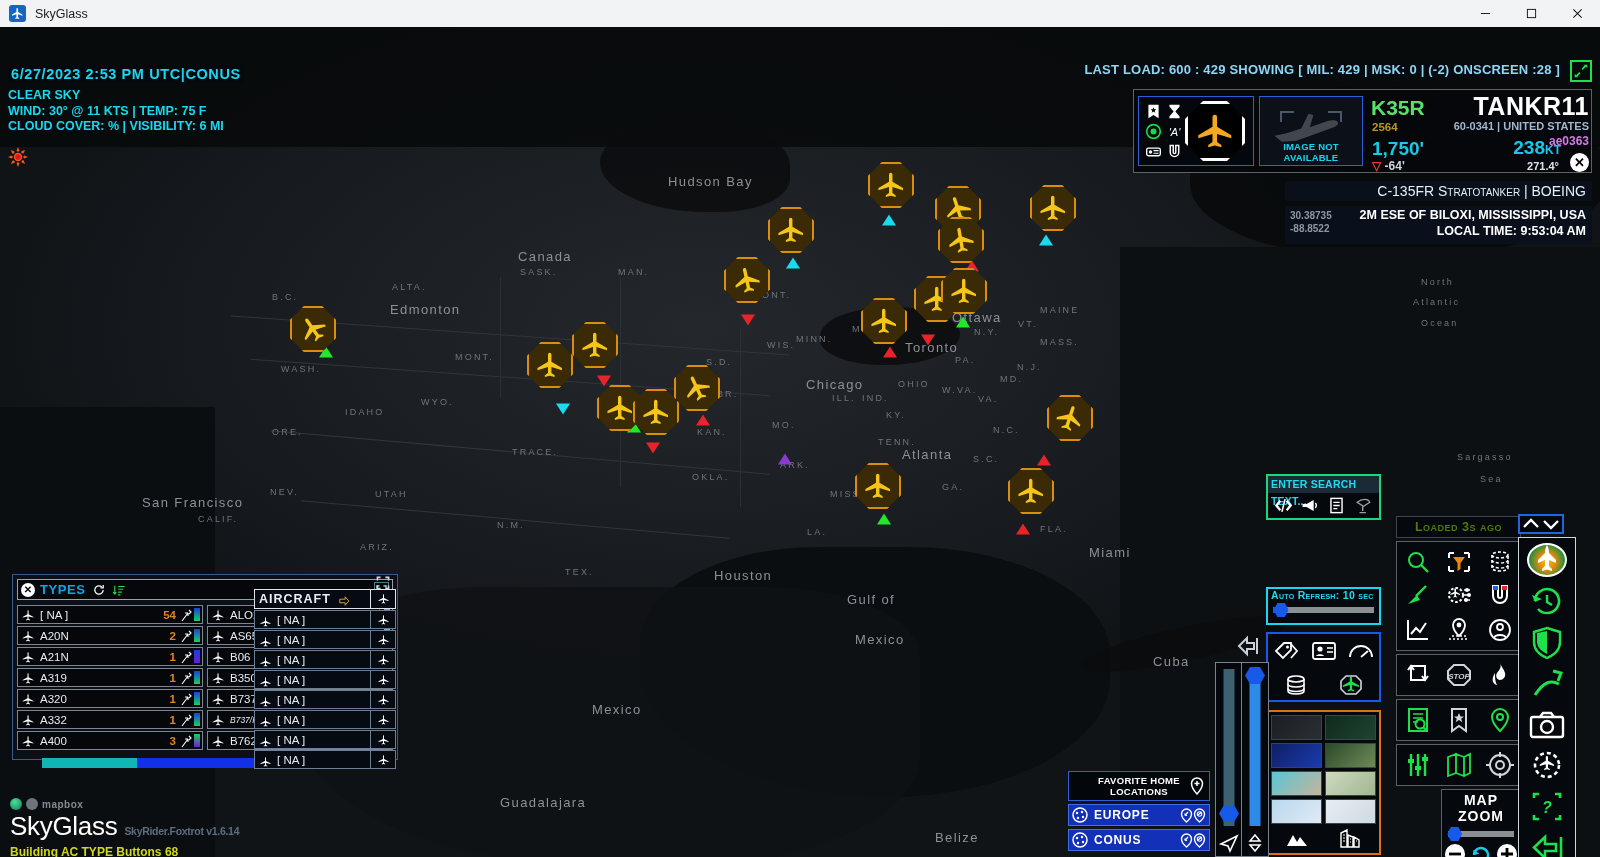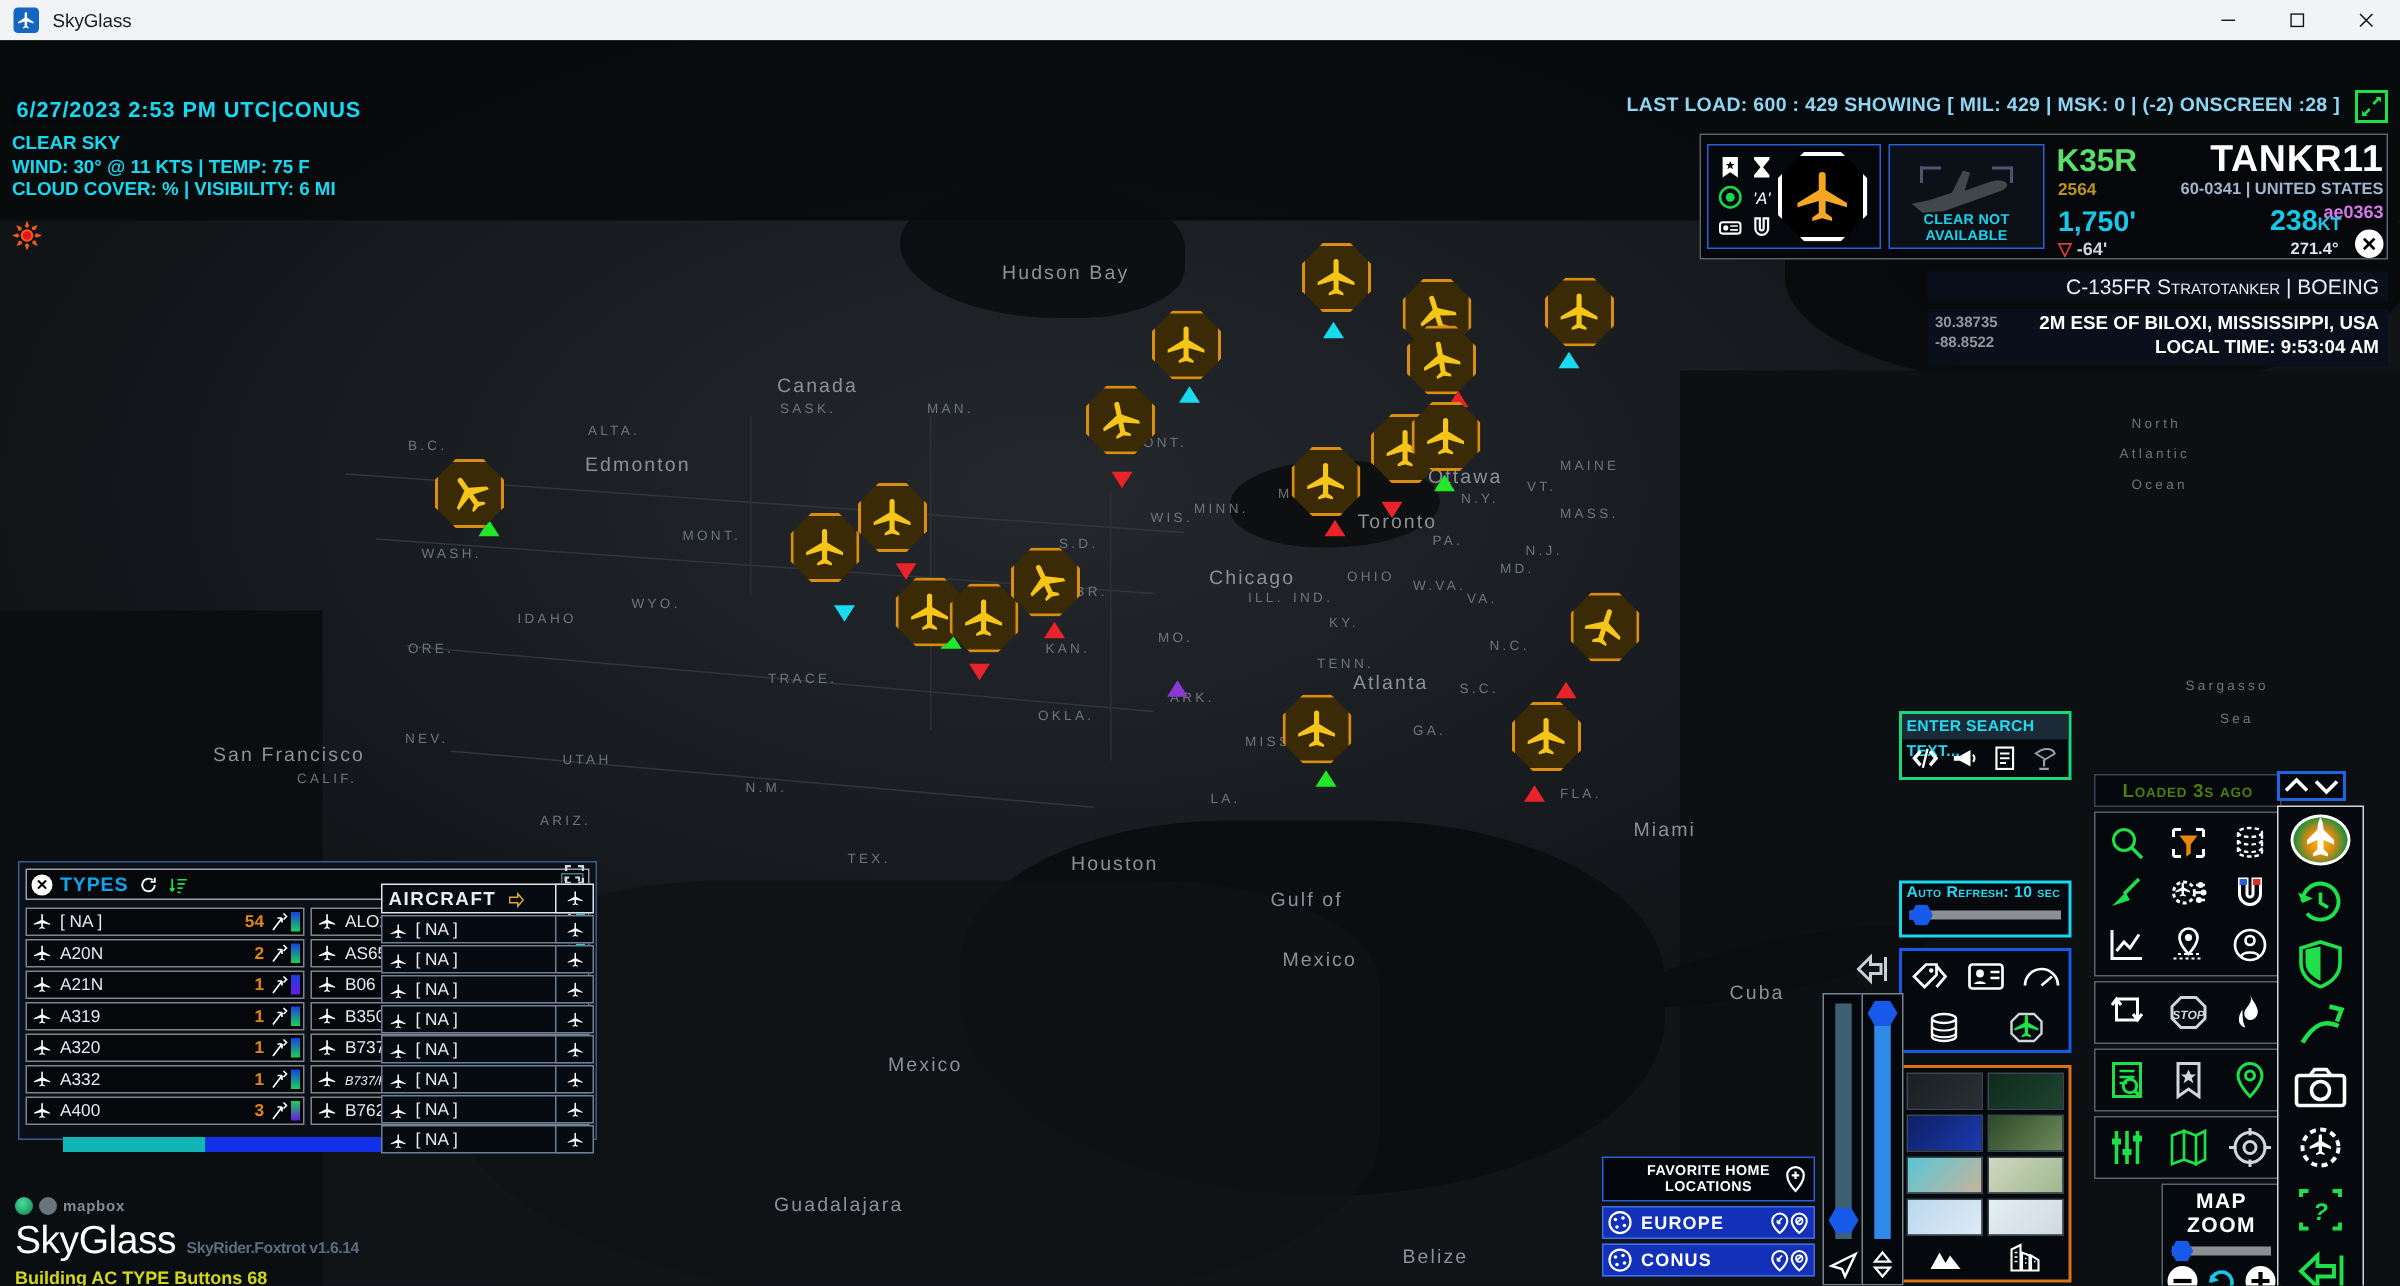--- a/index.html
+++ b/index.html
@@ -355,21 +355,21 @@
       <div class="maplabel" style="left: 618px; top: 240px;">MAN.</div>
       <div class="maplabel" style="left: 762px; top: 263px;">ONT.</div>
       <div class="maplabel big" style="left: 668px; top: 147px;">Hudson Bay</div>
       <div class="maplabel" style="left: 455px; top: 325px;">MONT.</div>
       <div class="maplabel" style="left: 281px; top: 337px;">WASH.</div>
       <div class="maplabel" style="left: 345px; top: 380px;">IDAHO</div>
       <div class="maplabel" style="left: 272px; top: 400px;">ORE.</div>
       <div class="maplabel" style="left: 270px; top: 460px;">NEV.</div>
       <div class="maplabel" style="left: 198px; top: 487px;">CALIF.</div>
       <div class="maplabel big" style="left: 142px; top: 468px;">San Francisco</div>
-      <div class="maplabel" style="left: 375px; top: 474px;">UTAH</div>
+      <div class="maplabel" style="left: 375px; top: 462px;">UTAH</div>
       <div class="maplabel" style="left: 512px; top: 420px;">TRACE.</div>
       <div class="maplabel" style="left: 421px; top: 370px;">WYO.</div>
       <div class="maplabel" style="left: 360px; top: 515px;">ARIZ.</div>
       <div class="maplabel" style="left: 497px; top: 493px;">N.M.</div>
       <div class="maplabel" style="left: 565px; top: 540px;">TEX.</div>
       <div class="maplabel" style="left: 692px; top: 445px;">OKLA.</div>
       <div class="maplabel" style="left: 697px; top: 400px;">KAN.</div>
       <div class="maplabel" style="left: 700px; top: 362px;">NEBR.</div>
       <div class="maplabel" style="left: 706px; top: 330px;">S.D.</div>
       <div class="maplabel" style="left: 796px; top: 307px;">MINN.</div>
@@ -398,21 +398,21 @@
       <div class="maplabel big" style="left: 952px; top: 283px;">Ottawa</div>
       <div class="maplabel" style="left: 1018px; top: 292px;">VT.</div>
       <div class="maplabel" style="left: 1040px; top: 278px;">MAINE</div>
       <div class="maplabel" style="left: 1040px; top: 310px;">MASS.</div>
       <div class="maplabel" style="left: 1017px; top: 335px;">N.J.</div>
       <div class="maplabel" style="left: 1000px; top: 347px;">MD.</div>
       <div class="maplabel big" style="left: 1089px; top: 518px;">Miami</div>
       <div class="maplabel" style="left: 1040px; top: 497px;">FLA.</div>
       <div class="maplabel big" style="left: 1153px; top: 627px;">Cuba</div>
       <div class="maplabel big" style="left: 592px; top: 675px;">Mexico</div>
-      <div class="maplabel big" style="left: 500px; top: 768px; margin-left: 16px;">Guadalajara</div>
+      <div class="maplabel big" style="left: 500px; top: 768px;">Guadalajara</div>
       <div class="maplabel big" style="left: 935px; top: 803px;">Belize</div>
       <div class="maplabel big" style="left: 847px; top: 565px;">Gulf of</div>
       <div class="maplabel big" style="left: 855px; top: 605px;">Mexico</div>
       <div class="maplabel" style="left: 1421px; top: 250px;">North</div>
       <div class="maplabel" style="left: 1413px; top: 270px;">Atlantic</div>
       <div class="maplabel" style="left: 1421px; top: 291px;">Ocean</div>
       <div class="maplabel" style="left: 1457px; top: 425px;">Sargasso</div>
       <div class="maplabel" style="left: 1480px; top: 447px;">Sea</div>
       <div class="maplabel" style="left: 272px; top: 265px;">B.C.</div>
       <div class="maplabel big" style="left: 262px; top: 546px;">Diego</div>
@@ -607,21 +607,21 @@
       </div>
     </div>
     <div id="ac-photo">
       <div class="crn a"></div>
       <div class="crn b"></div>
       <div class="bk">
         <svg viewBox="0 0 64 32">
             <path d="M2 24l10-2 12-4 6-12 4 1-3 10 14-5c4-1 8-1 9 1s-2 4-6 5L20 28 8 29z"></path>
           </svg>
       </div>
-      <div class="na">CLEAR NOT AVAILABLE</div>
+      <div class="na">IMAGE NOT AVAILABLE</div>
     </div>
     <div id="ac-data">
       <div class="type">K35R</div>
       <div class="callsign">TANKR11</div>
       <div class="sq">2564</div>
       <div class="reg">60-0341 | UNITED STATES</div>
       <div class="hex">ae0363</div>
       <div class="alt">1,750'</div>
       <div class="vs">
         <b>▽</b>

